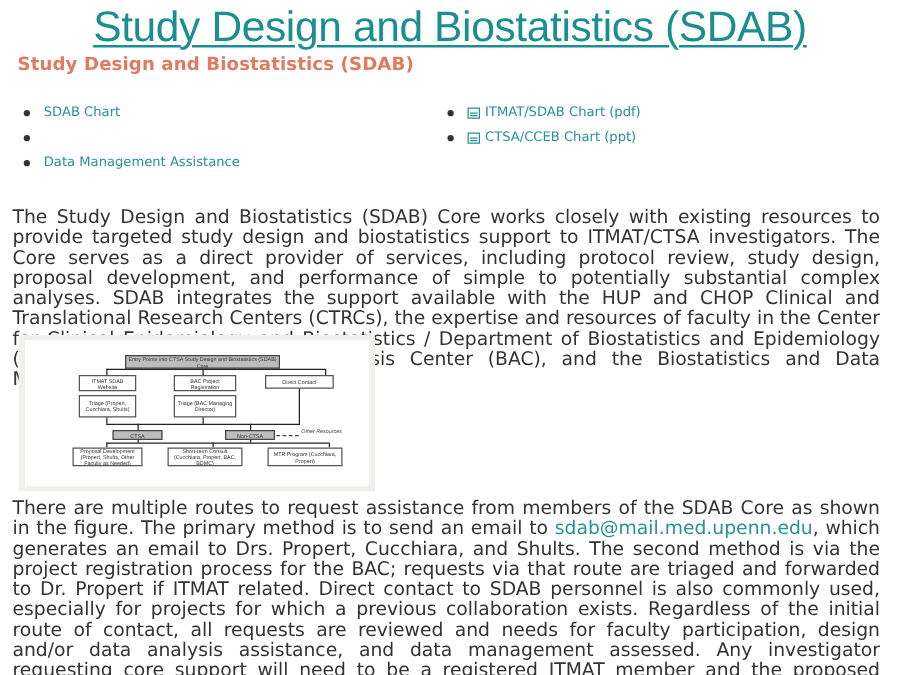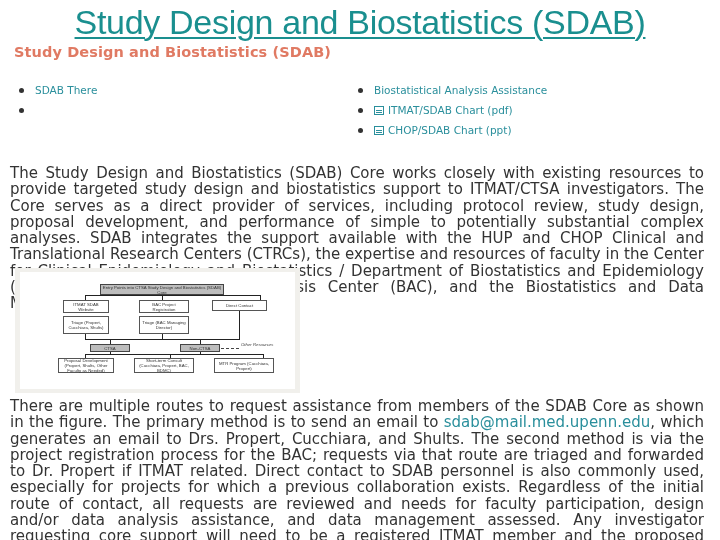--- a/index.html
+++ b/index.html
@@ -46,40 +46,40 @@
 <body>
 
 <div class="slide-title">Study Design and Biostatistics (SDAB)</div>
 
 <div class="page-heading">Study Design and Biostatistics (SDAB)</div>
 
 <div class="nav">
   <div class="nav-col left">
     <div class="nav-item">
       <span class="bullet"></span>
-      <span>SDAB There</span>
+      <span>SDAB Chart</span>
     </div>
     <div class="nav-item">
       <span class="bullet"></span>
     </div>
+    <div class="nav-item">
+      <span class="bullet"></span>
+      <span>Data Management Assistance</span>
+    </div>
   </div>
   <div class="nav-col right">
-    <div class="nav-item">
-      <span class="bullet"></span>
-      <span>Biostatistical Analysis Assistance</span>
-    </div>
     <div class="nav-item">
       <span class="bullet"></span>
       <span class="doc-icon"></span>
       <span>ITMAT/SDAB Chart (pdf)</span>
     </div>
     <div class="nav-item">
       <span class="bullet"></span>
       <span class="doc-icon"></span>
-      <span>CHOP/SDAB Chart (ppt)</span>
+      <span>CTSA/CCEB Chart (ppt)</span>
     </div>
   </div>
 </div>
 
 <div class="para para1">The Study Design and Biostatistics (SDAB) Core works closely with existing resources to provide targeted study design and biostatistics support to ITMAT/CTSA investigators. The Core serves as a direct provider of services, including protocol review, study design, proposal development, and performance of simple to potentially substantial complex analyses. SDAB integrates the support available with the HUP and CHOP Clinical and Translational Research Centers (CTRCs), the expertise and resources of faculty in the Center for Clinical Epidemiology and Biostatistics / Department of Biostatistics and Epidemiology (CCEB/DBE), the Biostatistics Analysis Center (BAC), and the Biostatistics and Data Management Core (BDMC) at CHOP.</div>
 
 <div class="figure">
   <div class="figure-inner">
 
     <div class="fbox gray" style="left:80px;top:12px;width:124px;height:11px;">Entry Points into CTSA Study Design and Biostatistics (SDAB) Core</div>

